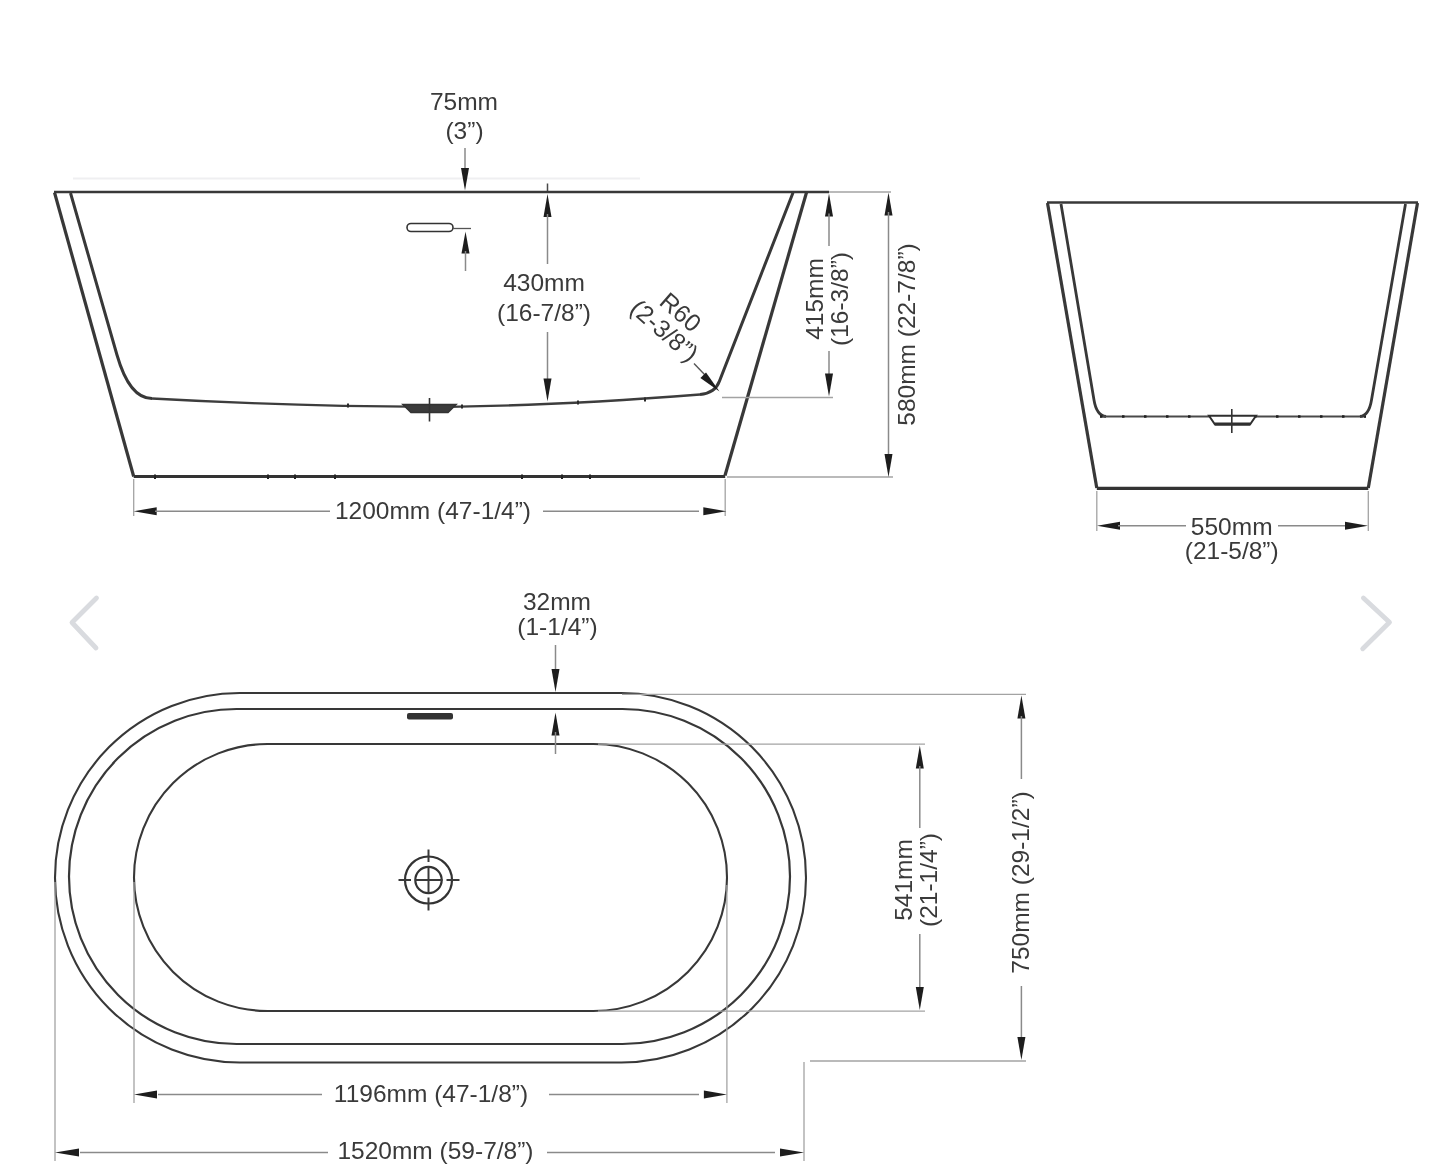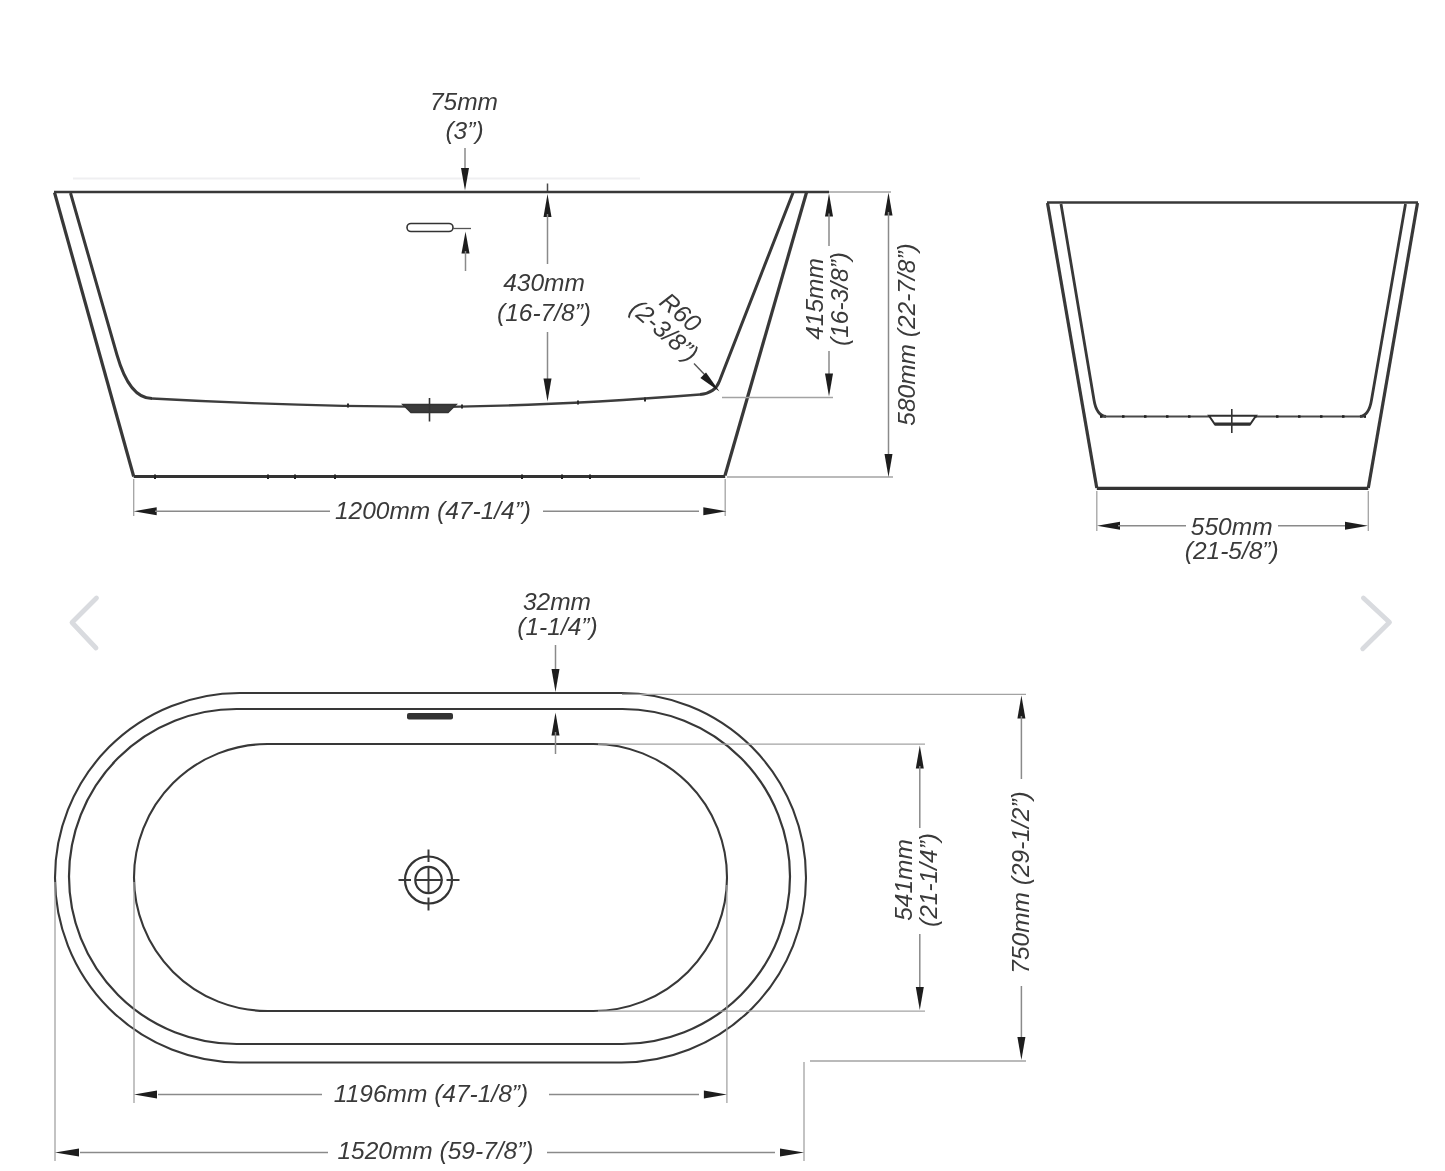--- a/index.html
+++ b/index.html
@@ -1,17 +1,17 @@
 <!DOCTYPE html>
 <html><head>
 <meta charset="utf-8">
 <style>
   html,body{margin:0;padding:0;background:#ffffff;}
   #page{position:relative;width:1426px;height:1171px;background:#ffffff;overflow:hidden;
-        font-family:"Liberation Sans",sans-serif;font-style:italic;}
+        font-family:"Liberation Sans",sans-serif;}
   svg{position:absolute;left:0;top:0;filter:blur(0.35px);}
   text{font-family:"Liberation Sans",sans-serif;fill:#3a3a3a;}
 </style>
 </head>
 <body>
 <div id="page">
 <svg width="1445" height="1171" viewBox="0 0 1445 1171">
   <g fill="none" stroke-linecap="butt">
 
   <line x1="73" y1="178.5" x2="640" y2="178.5" stroke="#efeff1" stroke-width="2"></line>

